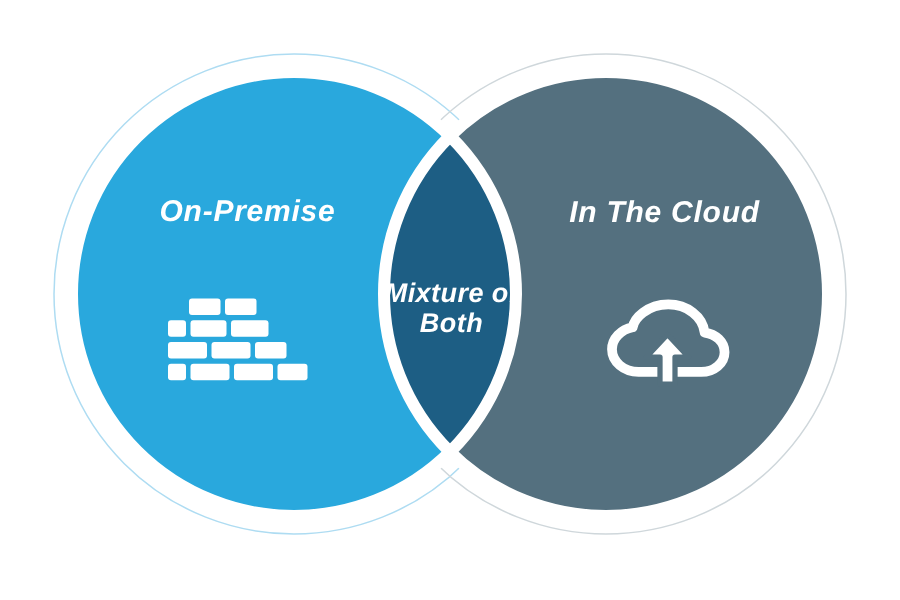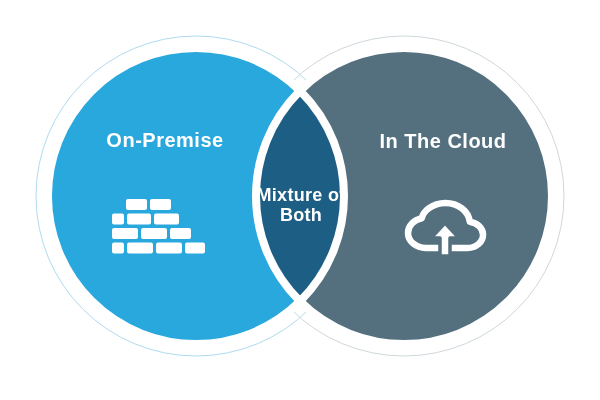--- a/index.html
+++ b/index.html
@@ -8,20 +8,21 @@
     width: 600px;
     height: 400px;
     background: #ffffff;
     overflow: hidden;
   }
   .stage {
     position: relative;
     width: 600px;
     height: 400px;
     background: #ffffff;
+    font-style: italic;
   }
   svg { display: block; }
   .venn-label {
     font-family: "Liberation Sans", sans-serif;
     font-weight: 700;
     font-size: 20px;
     letter-spacing: 0.5px;
     fill: #ffffff;
     text-anchor: middle;
   }

